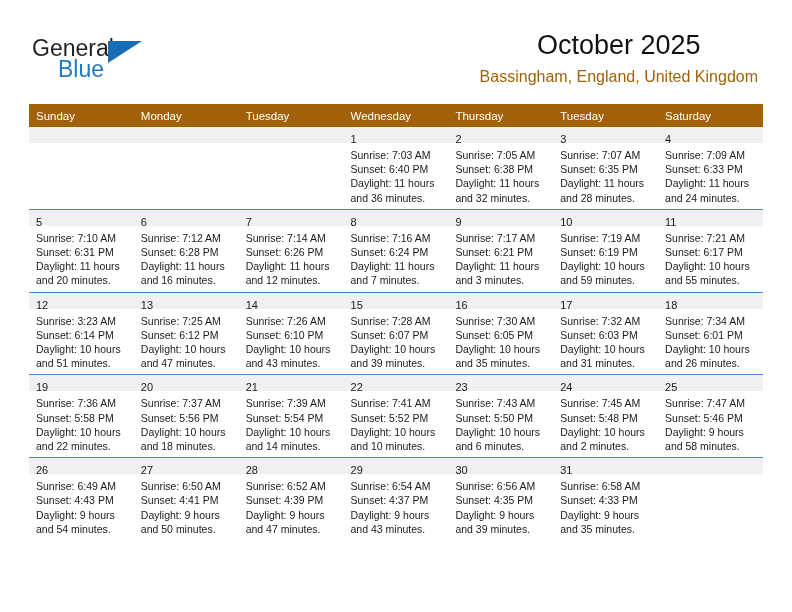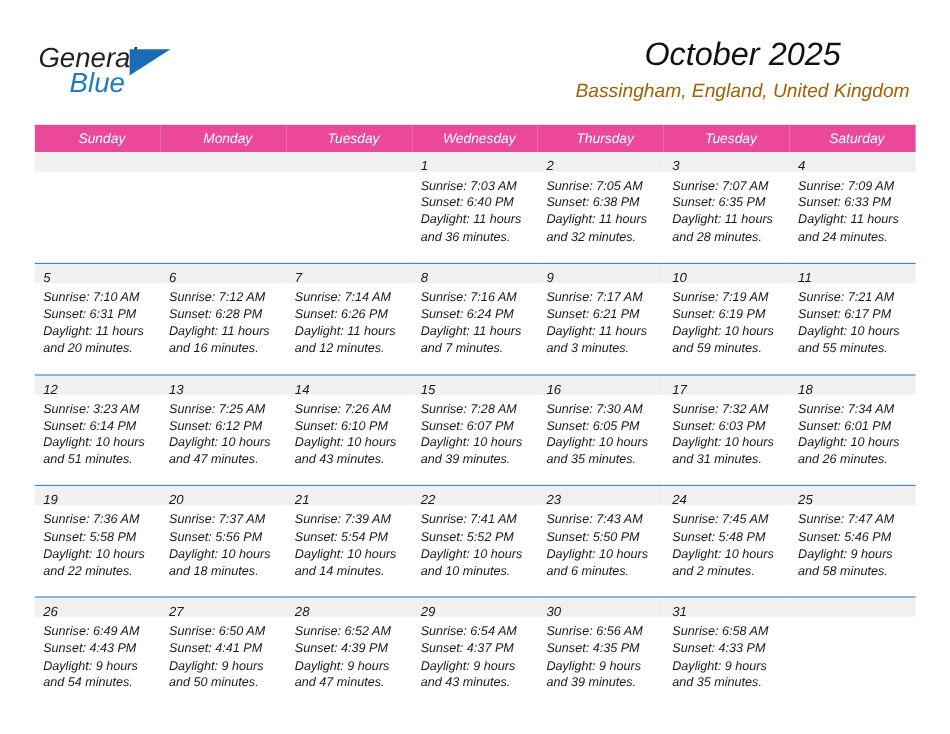--- a/index.html
+++ b/index.html
@@ -12,21 +12,20 @@
     height: 612px;
     font-family: "Liberation Sans", sans-serif;
     color: #000000;
     overflow: hidden;
   }
   .page {
     position: relative;
     width: 668px;
     height: 612px;
     box-sizing: border-box;
-    font-style: italic;
   }
 
   
   .header {
     position: absolute;
     left: 0;
     top: 0;
     width: 792px;
     height: 100px;
   }
@@ -87,25 +86,25 @@
   
   .calendar {
     position: absolute;
     left: 29px;
     top: 104px;
     width: 734px;
     border-collapse: collapse;
     table-layout: fixed;
   }
   .calendar th {
-    background: #ec4899;
+    background: #a16207;
     color: #ffffff;
     font-size: 11.5px;
     font-weight: normal;
-    text-align: center;
+    text-align: left;
     padding: 5px 0 5px 7px;
     height: 13px;
     border: none;
   }
   .calendar td {
     width: 104.85px;
     height: 78px;
     vertical-align: top;
     padding: 0;
     border: none;
@@ -120,21 +119,21 @@
     height: 16px;
     padding: 2px 0 2px 7px;
     box-sizing: border-box;
   }
   .daynum {
     font-size: 11px;
     color: #1a1a1a;
     line-height: 12px;
   }
   .cell-body {
-    padding: 5px 5px 14px 7px;
+    padding: 5px 5px 4px 7px;
   }
   .cell-line {
     font-size: 10.5px;
     line-height: 14.2px;
     color: #1a1a1a;
     white-space: nowrap;
   }
   .empty .daynum-strip {
     background: #f0f0f0;
   }

